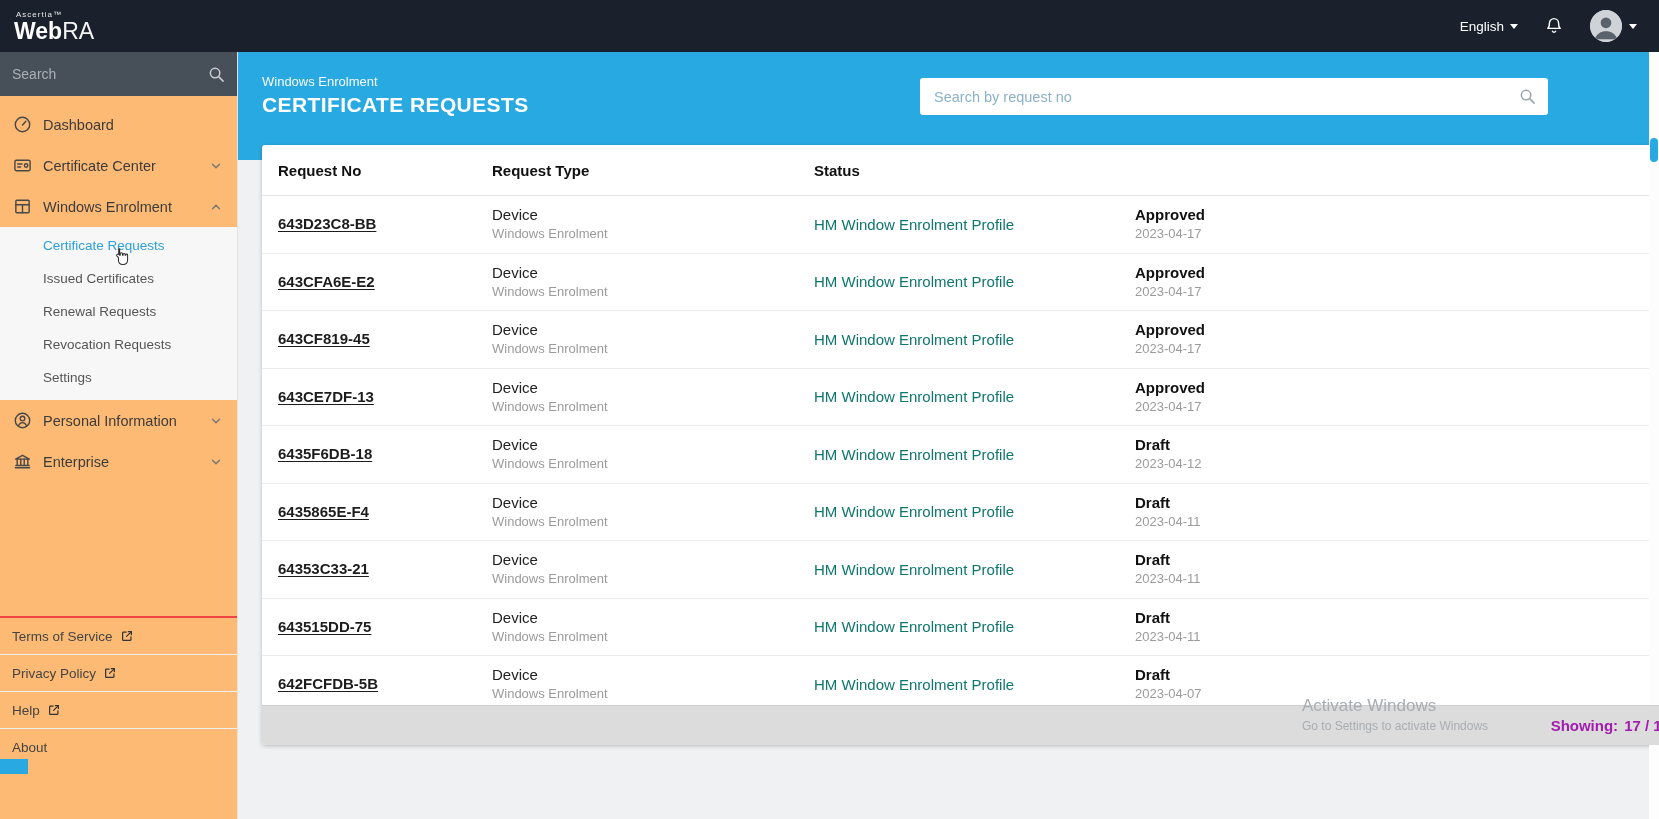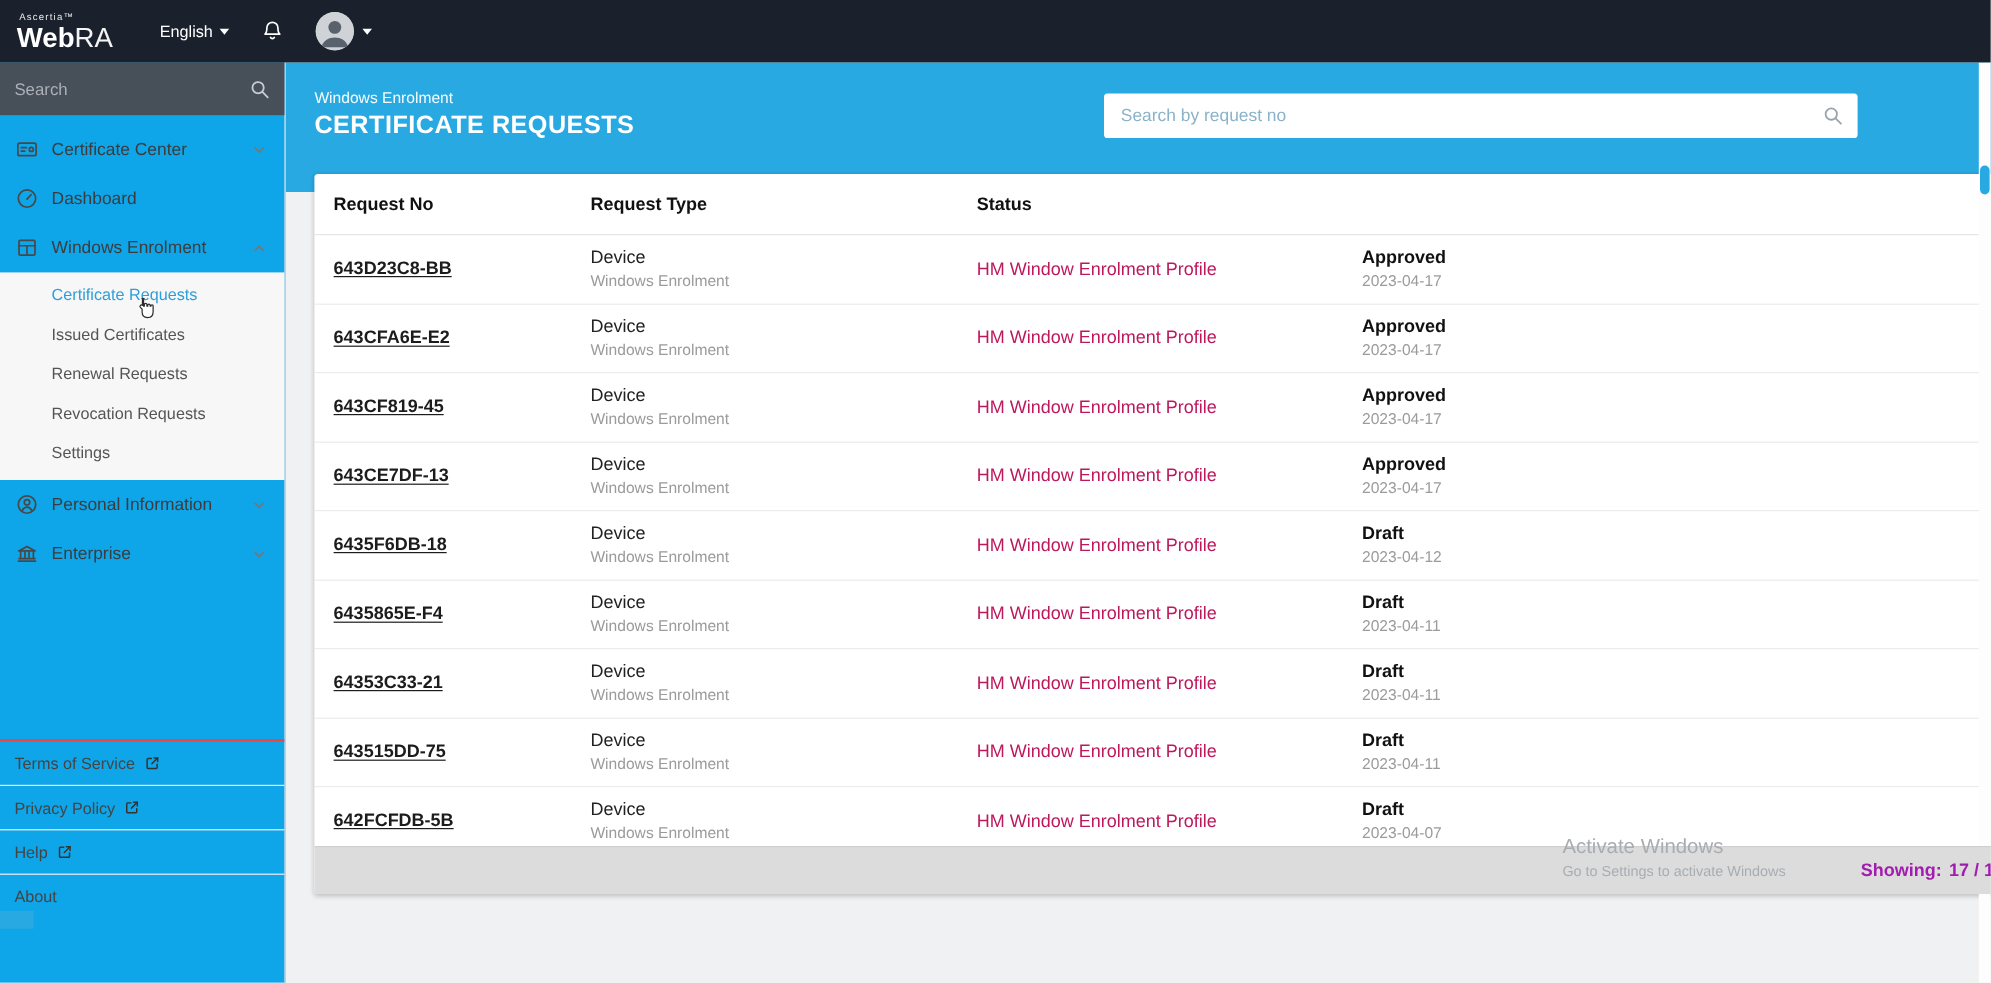--- a/index.html
+++ b/index.html
@@ -2,38 +2,38 @@
 <html><head>
 <meta charset="utf-8">
 <style>
   * { margin:0; padding:0; box-sizing:border-box; }
   html,body { width:1659px; height:819px; overflow:hidden; background:#f0f1f2;
     font-family:"Liberation Sans", sans-serif; }
   .app { position:relative; width:1659px; height:819px; }
 
   
   .topbar { position:absolute; left:0; top:0; width:1659px; height:52px;
-    background:#1a212c; display:flex; align-items:center; justify-content:flex-start;
+    background:#1a212c; display:flex; align-items:center; justify-content:space-between;
     padding:0 22px 0 14px; z-index:30; }
   .logo { color:#fff; line-height:1; cursor:pointer; }
   .logo .logo-small { display:block; font-size:8px; letter-spacing:1px; opacity:.9; margin:2px 0 1px 2px; }
   .logo .logo-main { font-size:23px; }
   .logo .logo-main b { font-weight:700; }
   .logo .logo-main span { font-weight:300; opacity:.95; }
   .topbar-right { display:flex; align-items:center; gap:26px; }
   .lang { color:#fff; font-size:13.5px; display:flex; align-items:center; gap:6px; cursor:pointer;padding-left:39px; }
   .caret { width:0; height:0; border-left:4px solid transparent; border-right:4px solid transparent;
     border-top:5px solid #fff; display:inline-block; }
   .bell { width:20px; height:20px; cursor:pointer; }
   .user { display:flex; align-items:center; gap:7px; cursor:pointer; }
   .avatar { width:32px; height:32px; border-radius:50%; overflow:hidden; background:#cfd2d6; }
 
   
   .sidebar { position:absolute; left:0; top:52px; width:238px; height:767px;
-    background:#0ea5e9; border-right:1px solid #e2e2e2; z-index:20; }
+    background:#fdba74; border-right:1px solid #e2e2e2; z-index:20; }
   .side-search { height:44px; background:#474f59; display:flex; align-items:center; padding:0 12px; }
   .side-search input { flex:1; background:transparent; border:none; outline:none;
     color:#e6e6e6; font-size:14px; font-family:"Liberation Sans",sans-serif; }
   .side-search input::placeholder { color:#aab0b6; }
   .side-search .mag { width:17px; height:17px; flex:0 0 auto; }
   .nav { padding-top:8px; }
   .nav-item { height:41px; display:flex; align-items:center; gap:11px; padding:0 14px 0 13px;
     font-size:14.5px; color:#3c3c3c; cursor:pointer; }
   .nav-item .nicon { width:19px; height:19px; flex:0 0 auto; }
   .nav-item .nlabel { flex:1; }
@@ -60,21 +60,21 @@
   .band-search input::placeholder { color:#8ab2c8; }
   .band-search .mag { width:17px; height:17px; }
 
   
   .card { position:absolute; left:24px; top:93px; width:1426px; height:600px; background:#fff;
     border-radius:3px; box-shadow:0 1px 4px rgba(0,0,0,.22); overflow:hidden; }
   .thead { display:flex; align-items:center; height:51px; border-bottom:1px solid #e6e6e6;
     padding-left:16px; font-size:15px; font-weight:700; color:#111; }
   .trow { display:flex; align-items:center; height:57.5px; border-bottom:1px solid #ececec;
     padding-left:16px; }
-  .c1 { width:214px; } .c2 { width:322px; } .c3 { width:321px; font-size:15px; color:#be185d; }
+  .c1 { width:214px; } .c2 { width:322px; } .c3 { width:321px; font-size:15px; color:#0f766e; }
   .c4 { flex:1; } .c5 { width:68px; display:flex; justify-content:center; }
   .reqno { font-size:15px; font-weight:600; color:#1c1c1c; text-decoration:underline;
     text-underline-offset:2px; cursor:pointer; }
   .primary { font-size:15px; color:#222; line-height:20px; }
   .status  { font-weight:700; color:#111; }
   .secondary { font-size:13px; color:#9b9b9b; line-height:18px; }
   .kebab { display:flex; flex-direction:column; gap:3px; padding:6px; cursor:pointer; }
   .kebab span { width:4px; height:4px; border-radius:50%; background:#4a4a4a; }
   .card-footer { position:absolute; left:0; bottom:0; width:100%; height:40px; background:#dcdcdc;
     border-top:1px solid #cfcfcf; display:flex; align-items:center; justify-content:flex-end;
@@ -141,41 +141,41 @@
           <circle cx="7.5" cy="7.5" r="5"></circle>
             <path d="M11.5 11.5 L16 16"></path>
         </svg>
       </span>
     </div>
 
     <nav class="nav">
       <div class="nav-item">
         <span class="nicon">
           <svg viewBox="0 0 20 20" fill="none" stroke="#484848" stroke-width="1.5" stroke-linecap="round">
+            <circle cx="10" cy="10" r="7.6"></circle>
+              <path d="M10 10.5 L13.6 6.6"></path>
+          </svg>
+        </span>
+        <span class="nlabel">Dashboard</span>
+      </div>
+
+      <div class="nav-item">
+        <span class="nicon">
+          <svg viewBox="0 0 20 20" fill="none" stroke="#484848" stroke-width="1.5" stroke-linecap="round">
             <rect x="2" y="4.5" width="16" height="11" rx="1.5"></rect>
               <path d="M5 8.5h4.5M5 11.5h3"></path>
               <circle cx="13.8" cy="10" r="1.8"></circle>
           </svg>
         </span>
         <span class="nlabel">Certificate Center</span>
         <span class="chev">
           <svg viewBox="0 0 16 16" fill="none" stroke="#777" stroke-width="1.6" stroke-linecap="round">
               <path d="M4 6 l4 4 4-4"></path>
             </svg>
         </span>
-      </div>
-
-      <div class="nav-item">
-        <span class="nicon">
-          <svg viewBox="0 0 20 20" fill="none" stroke="#484848" stroke-width="1.5" stroke-linecap="round">
-            <circle cx="10" cy="10" r="7.6"></circle>
-              <path d="M10 10.5 L13.6 6.6"></path>
-          </svg>
-        </span>
-        <span class="nlabel">Dashboard</span>
       </div>
 
       <div class="nav-item">
         <span class="nicon">
           <svg viewBox="0 0 20 20" fill="none" stroke="#484848" stroke-width="1.5" stroke-linecap="round">
             <rect x="3" y="3.5" width="14" height="13" rx="1"></rect>
               <path d="M3 8.2h14M10 8.2V16.5"></path>
           </svg>
         </span>
         <span class="nlabel">Windows Enrolment</span>

